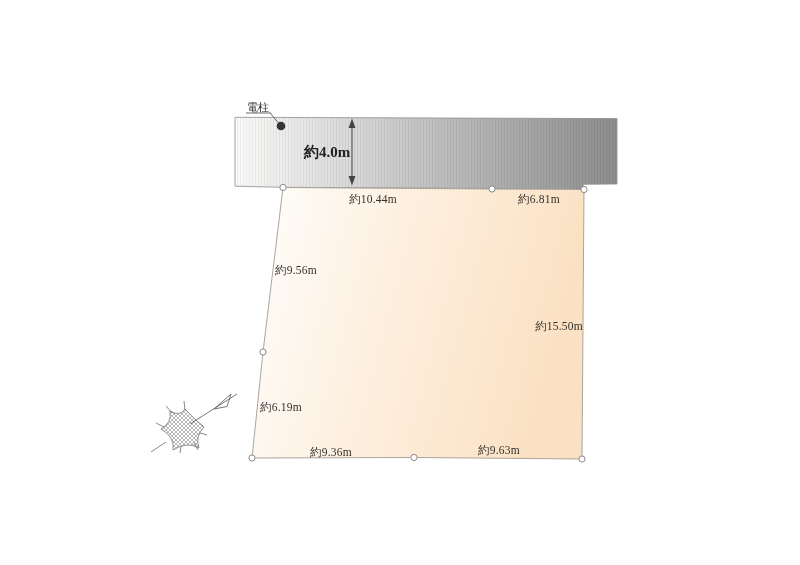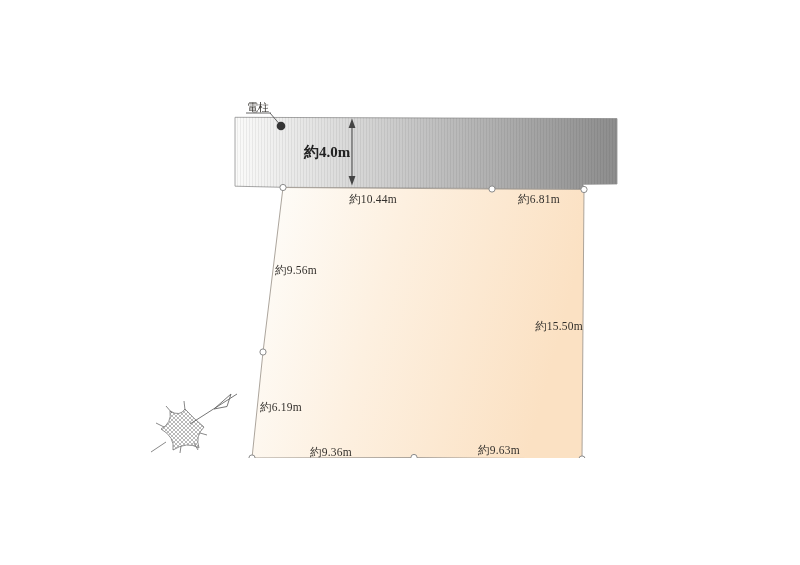--- a/index.html
+++ b/index.html
@@ -3,21 +3,21 @@
 <meta charset="utf-8">
 <style>
   html, body {
     margin: 0;
     padding: 0;
     background: #ffffff;
   }
   .stage {
     position: relative;
     width: 800px;
-    height: 458px;
+    height: 565px;
     background: #ffffff;
     overflow: hidden;
     font-family: "Liberation Serif", "DejaVu Serif", serif;
   }
   svg { display: block; }
   text {
     font-family: "Liberation Serif", "DejaVu Serif", serif;
     fill: #33302c;
   }
   .dim-label { font-size: 11.5px; letter-spacing: 0.2px; }

